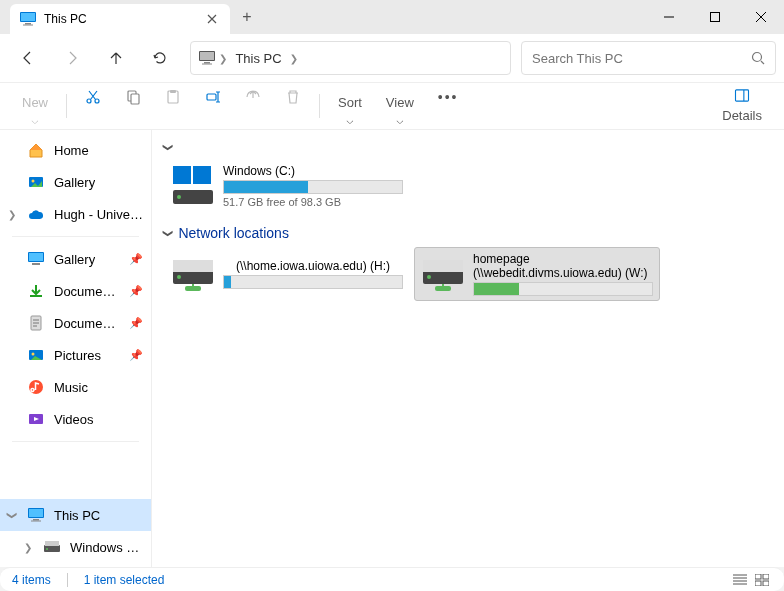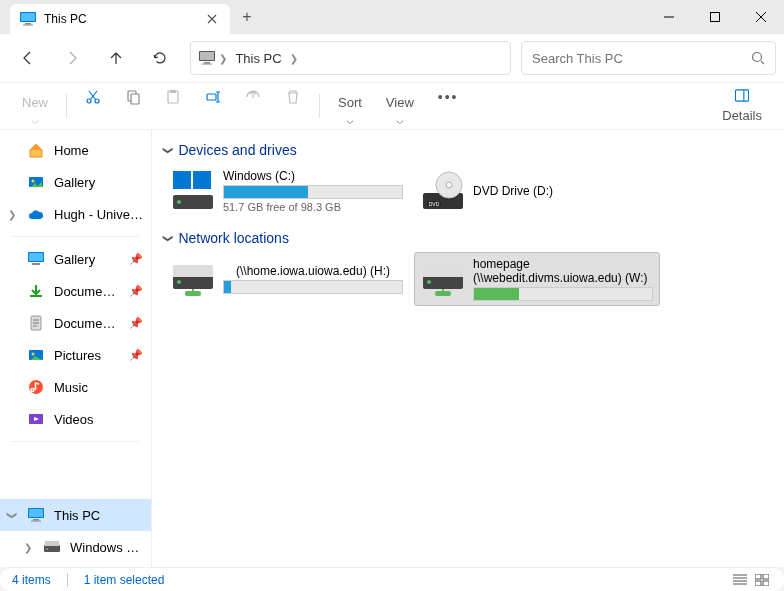--- a/index.html
+++ b/index.html
@@ -345,21 +345,20 @@
             <circle cx="3" cy="8" r="1" fill="#5bb85b"></circle>
           </svg>
         </span>
       <span class="side-label">Windows (C:)</span>
     </div>
   </div>
 
   <div class="content">
     <div class="group-header">
       <span class="chev" style="transform:rotate(90deg);display:inline-block">❯</span>
-      <span>Devices and drives</span>
     </div>
     <div class="items">
       <div class="drive-item">
         <div class="drive-icon">
           <svg width="44" height="40" viewBox="0 0 44 40">
               <rect x="2" y="24" width="40" height="14" rx="2" fill="#444"></rect>
               <circle cx="8" cy="31" r="2" fill="#5bb85b"></circle>
               <rect x="2" y="0" width="18" height="18" fill="#0078d4"></rect>
               <rect x="22" y="0" width="18" height="18" fill="#0078d4"></rect>
               <rect x="2" y="0" width="8" height="8" fill="#0078d4"></rect>
@@ -371,34 +370,20 @@
             </svg>
         </div>
         <div class="drive-info">
           <div class="drive-name">Windows (C:)</div>
           <div class="drive-bar">
               <div class="drive-fill" style="width:47%"></div>
             </div>
           <div class="drive-free">51.7 GB free of 98.3 GB</div>
         </div>
       </div>
-      <div class="drive-item">
-        <div class="drive-icon">
-          <svg width="44" height="40" viewBox="0 0 44 40">
-              <rect x="2" y="22" width="40" height="16" rx="2" fill="#333"></rect>
-              <rect x="6" y="30" width="14" height="5" rx="1" fill="#222"></rect>
-              <text x="13" y="34.5" fill="#fff" font-size="5" text-anchor="middle">DVD</text>
-              <circle cx="28" cy="14" r="13" fill="#e8e8e8" stroke="#bbb"></circle>
-              <circle cx="28" cy="14" r="3" fill="#fff" stroke="#aaa"></circle>
-            </svg>
-        </div>
-        <div class="drive-info">
-          <div class="drive-name">DVD Drive (D:)</div>
-        </div>
-      </div>
     </div>
 
     <div class="group-header">
       <span class="chev" style="transform:rotate(90deg);display:inline-block">❯</span>
       <span>Network locations</span>
     </div>
     <div class="items">
       <div class="drive-item">
         <div class="drive-icon">
           <svg width="44" height="40" viewBox="0 0 44 40">

